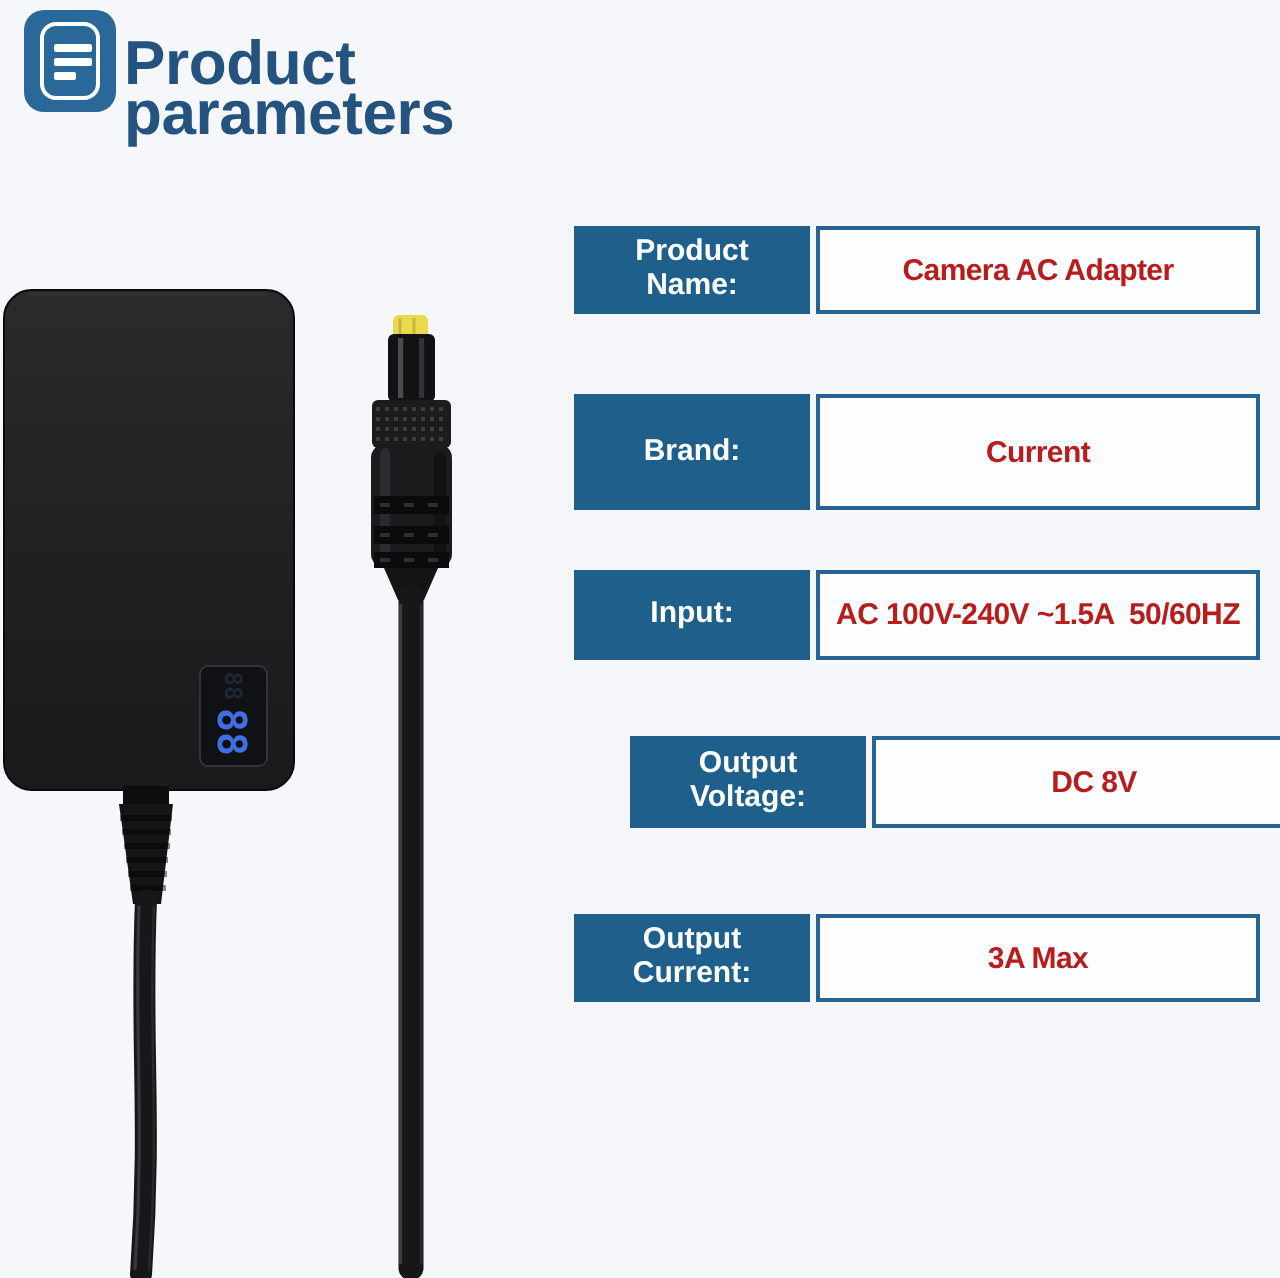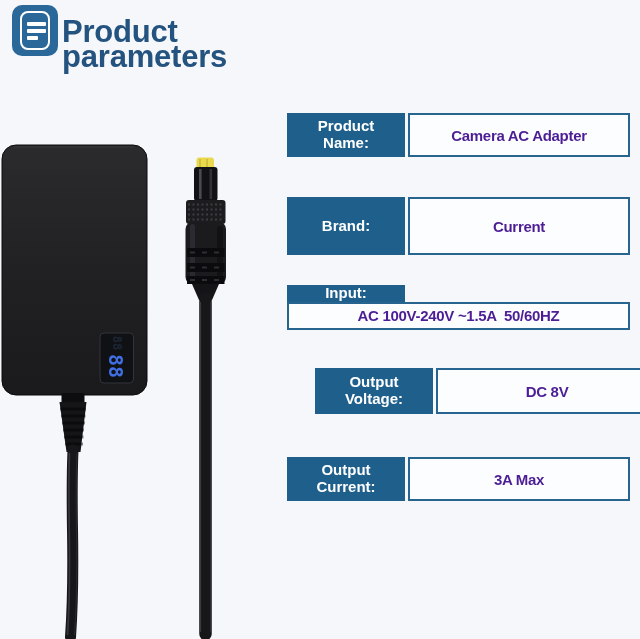--- a/index.html
+++ b/index.html
@@ -49,21 +49,21 @@
 
   
   .spec-row {
     position: absolute;
     left: 287px;
     width: 343px;
     display: flex;
   }
   .spec-row.r1 { top: 113px; height: 44px; }
   .spec-row.r2 { top: 197px; height: 58px; }
-  .spec-row.r3 { top: 285px; height: 45px; flex-direction: column; }
+  .spec-row.r3 { top: 285px; height: 45px; }
   .spec-row.r4 { top: 368px; height: 46px; padding-left: 28px; }
   .spec-row.r5 { top: 457px; height: 44px; }
 
   .spec-label {
     width: 118px;
     flex: none;
     margin-right: 3px;
     background: #1e5f8c;
     color: #ffffff;
     font-weight: bold;
@@ -73,21 +73,21 @@
     align-items: center;
     justify-content: center;
     text-align: center;
   }
   .spec-label span { display: inline-block; max-width: 84px; }
 
   .spec-value {
     flex: 1;
     background: #fbfdfe;
     border: 2px solid #27648f;
-    color: #4c1d95;
+    color: #b91c1c;
     font-weight: bold;
     font-size: 15px;
     letter-spacing: -0.3px;
     display: flex;
     align-items: center;
     justify-content: center;
     text-align: center;
     white-space: pre;
     overflow: hidden;
   }

